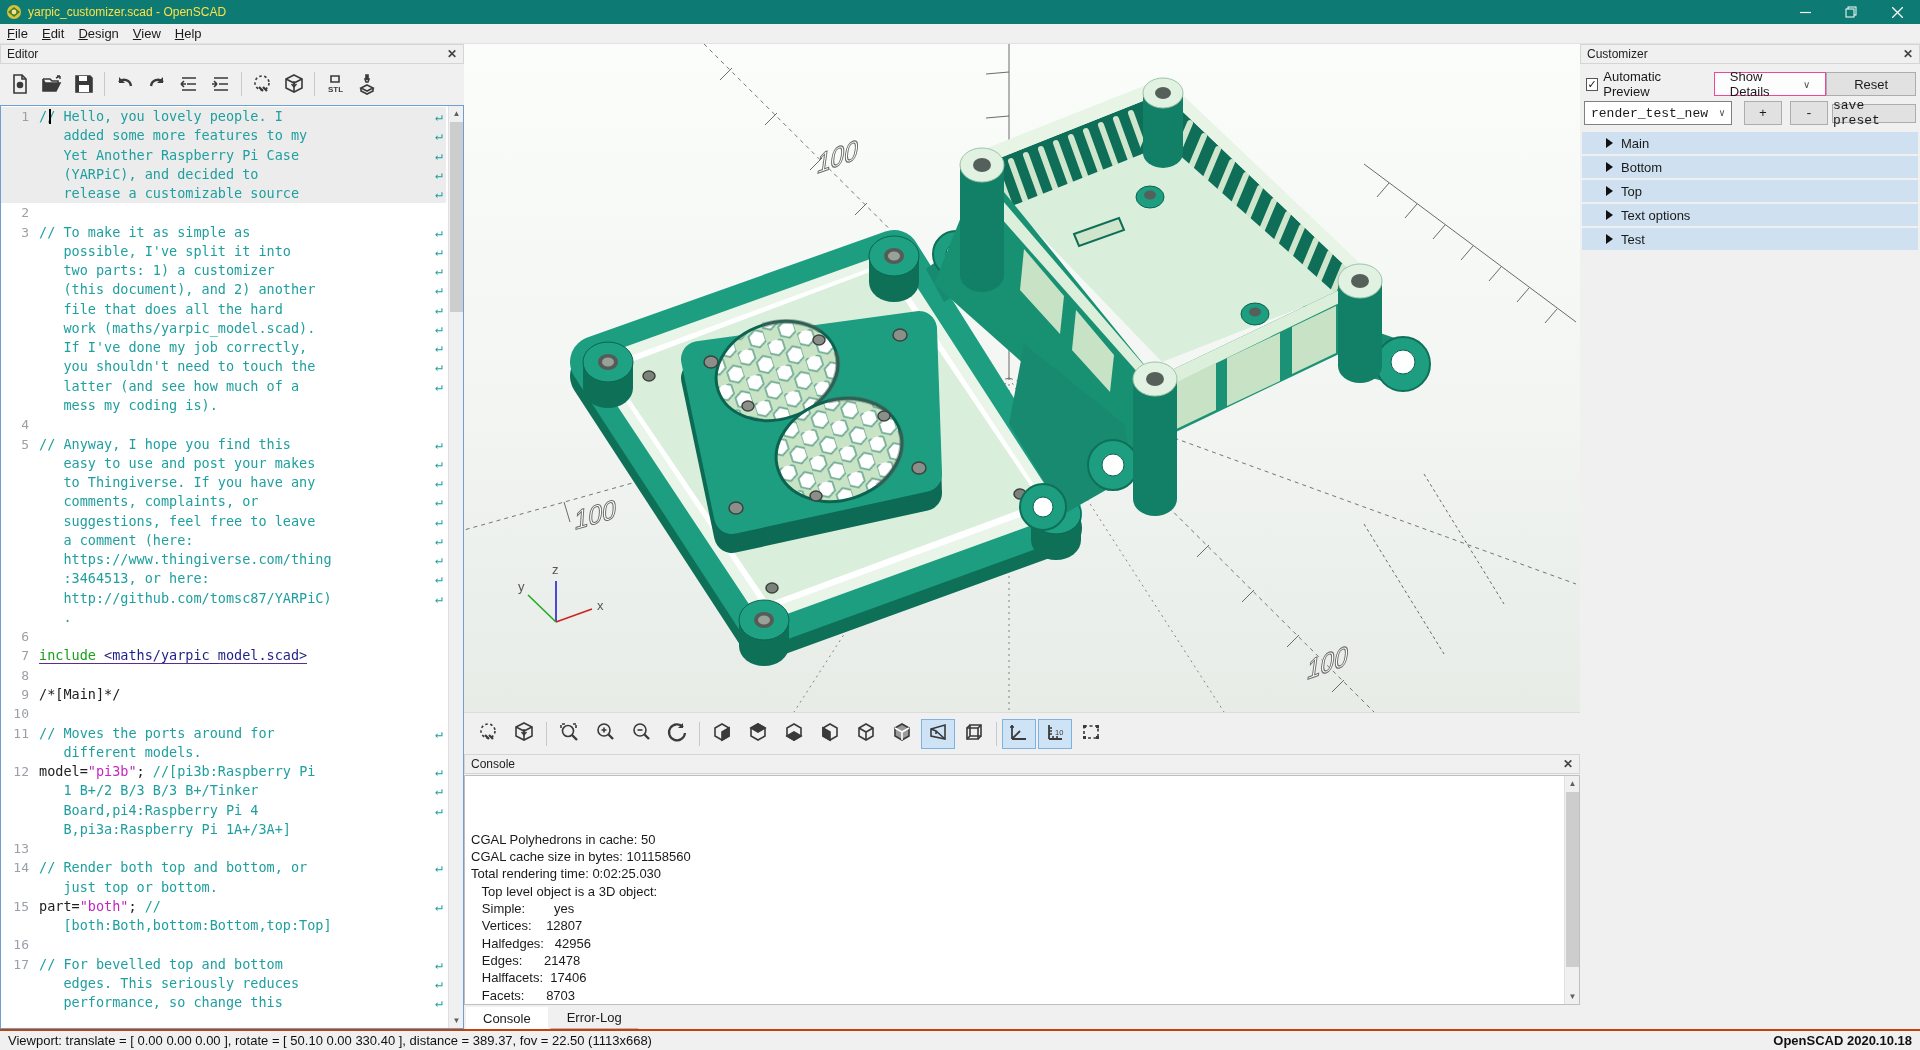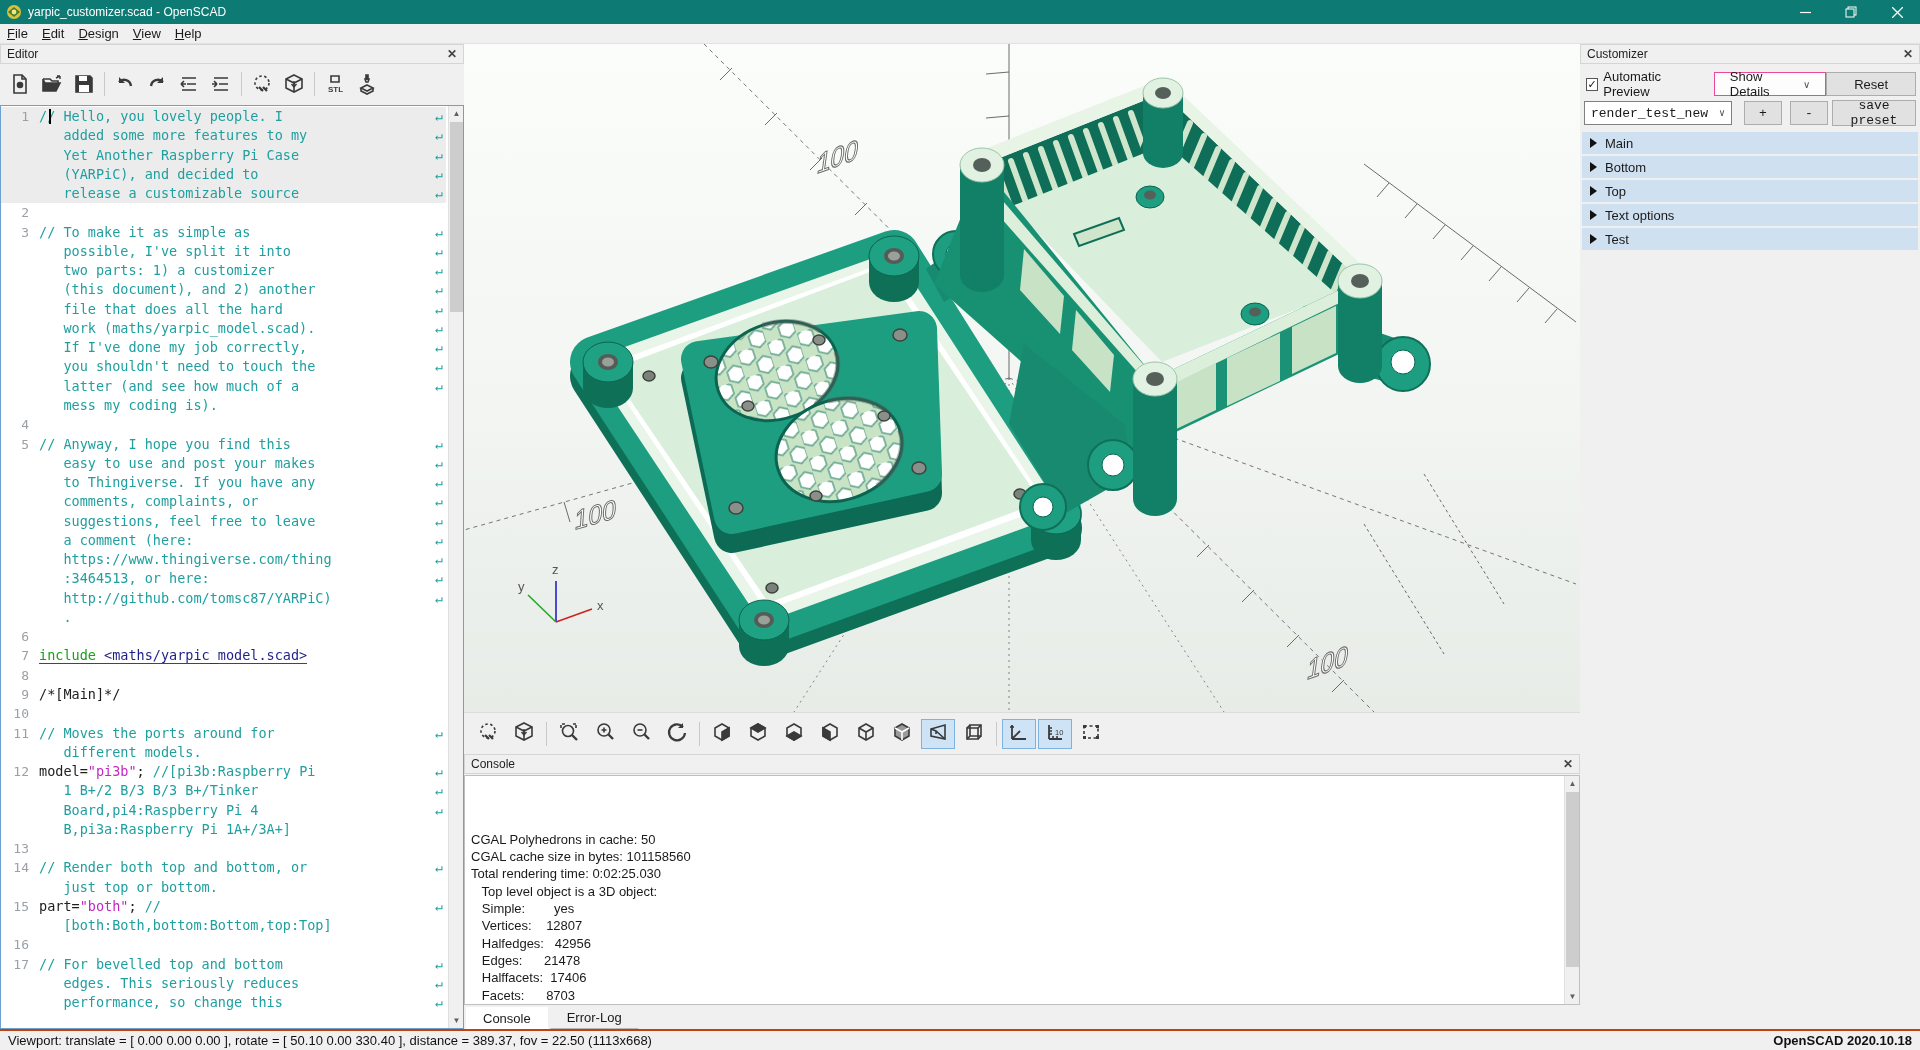--- a/index.html
+++ b/index.html
@@ -1,21 +1,21 @@
 <!DOCTYPE html>
 <html><head>
 <meta charset="utf-8">
 <style>
   * { margin:0; padding:0; box-sizing:border-box; }
   html,body { width:1920px; height:1050px; overflow:hidden; background:#f0f0f0;
               font-family:"Liberation Sans", sans-serif; font-size:13px; color:#1a1a1a; }
 
   
   #titlebar { position:absolute; left:0; top:0; width:1920px; height:24px; background:#0d7b73;
-              display:flex; align-items:center; color:#ffffff; }
+              display:flex; align-items:center; color:#fde047; }
   #titlebar .appicon { width:16px; height:16px; margin:0 6px 0 6px; }
   #titlebar .title { font-size:12px; }
   #titlebar .winbtns { margin-left:auto; display:flex; height:24px; }
   .winbtn { width:46px; height:24px; display:flex; align-items:center; justify-content:center;
             color:#fff; font-size:12px; }
   .winbtn svg { display:block; }
 
   
   #menubar { position:absolute; left:0; top:24px; width:1920px; height:20px; background:#f0f0f0;
              display:flex; align-items:center; border-bottom:1px solid #e2e2e2; }
@@ -86,23 +86,23 @@
                     align-items:center; padding:0 15px; margin-left:10px; }
   #details-select .chev, .combo .chev { margin-left:auto; color:#555; font-size:10px; }
   .btn { background:#e1e1e1; border:1px solid #adadad; display:flex; align-items:center;
          justify-content:center; font-size:13px; }
   #reset-btn { width:96px; height:24px; margin-left:auto; }
   #cust-row2 { position:absolute; left:4px; top:56px; width:332px; height:26px; display:flex; align-items:center;font-family:Liberation Mono, monospace; }
   .combo { width:148px; height:24px; background:#fff; border:1px solid #808080; display:flex;
            align-items:center; padding:0 6px; }
   #preset-plus { width:38px; height:24px; margin-left:12px; }
   #preset-minus { width:38px; height:24px; margin-left:8px; }
-  #save-preset { width:84px; height:26px; margin-left:auto;text-align:center; }
+  #save-preset { width:84px; height:19px; margin-left:auto; }
   #cust-sections { position:absolute; left:2px; top:88px; width:336px; }
-  .sect { height:22px; background:#cfe0f0; display:flex; align-items:center; padding-left:8px;
+  .sect { height:22px; background:#cfe0f0; display:flex; align-items:center; padding-left:24px;
           margin-bottom:2px; font-size:13px; }
   .sect .tri { width:0; height:0; border-left:7px solid #111; border-top:5px solid transparent;
                border-bottom:5px solid transparent; margin-right:8px; }
 
   
   #statusbar { position:absolute; left:0; top:1029px; width:1920px; height:21px; background:#f0f0f0;
                border-top:2px solid #c2410c; display:flex; align-items:center; padding:0 8px;
                font-size:13px; color:#111; }
   #statusbar .right { margin-left:auto;font-weight:bold; }
 </style>

